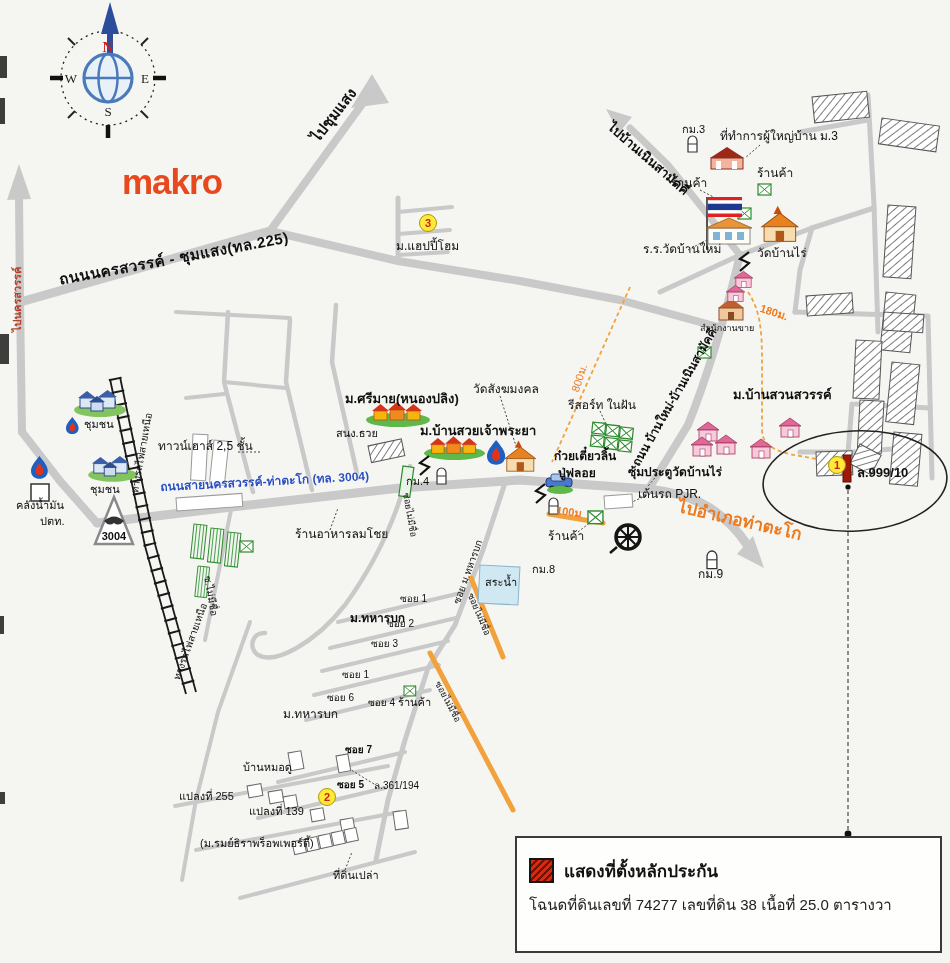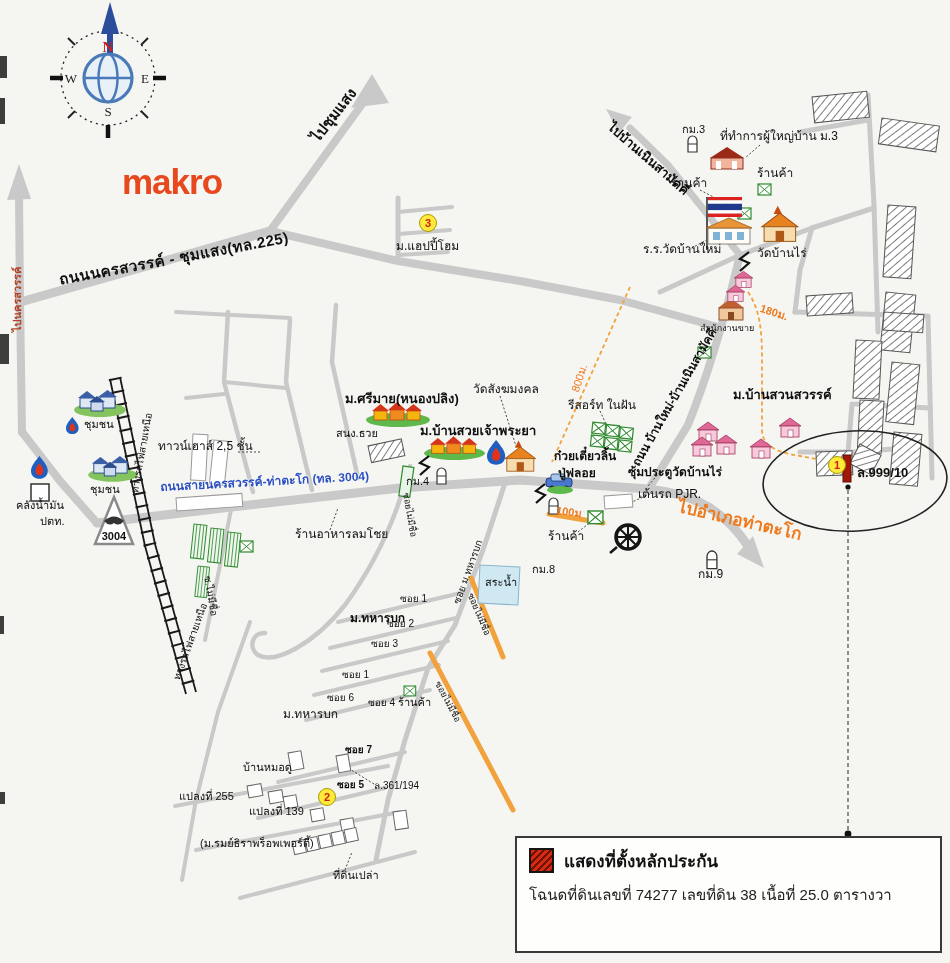--- a/index.html
+++ b/index.html
@@ -8,21 +8,21 @@
   #map-svg{position:absolute;left:0;top:0;z-index:1;}
   .lbl{position:absolute;font-size:12px;color:#101010;white-space:nowrap;line-height:1.05;z-index:3;
        font-family:"Liberation Sans","DejaVu Sans",sans-serif;}
   .b{font-weight:bold}
   .xs{font-size:9px}.sm{font-size:10px}.s11{font-size:11px}.s13{font-size:13px}.s15{font-size:15px}
   .or{color:#ee7a1e}.bl{color:#2a4fc0;text-shadow:0 0 2px #fff,0 0 2px #fff}.rd{color:#b5432a}
   .rot{transform-origin:0 0;}
   .circ{position:absolute;width:16px;height:16px;border-radius:50%;background:#ffe93a;border:1px solid #a99a00;
         color:#d02010;font-weight:bold;font-size:11px;display:flex;align-items:center;justify-content:center;z-index:3;}
   #legend{position:absolute;left:515px;top:836px;width:427px;height:117px;background:#fefefc;
-          border:2px solid #3a3a3a;z-index:4;padding:9px 12px;box-sizing:border-box;}
+          border:2px solid #3a3a3a;z-index:4;padding:19px 12px;box-sizing:border-box;}
   #legend .trow{display:flex;align-items:center;gap:10px;}
   #legend .hatch{width:25px;height:25px;border:2px solid #151515;box-sizing:border-box;
           background:repeating-linear-gradient(135deg,#d82a10 0 3px,#6e1202 3px 5px);}
   #legend .ttl{font-size:17px;font-weight:bold;color:#111;}
   #legend .ln{font-size:15px;color:#222;margin-top:9px;}
 </style>
 </head>
 <body>
 
 <div id="stage">

